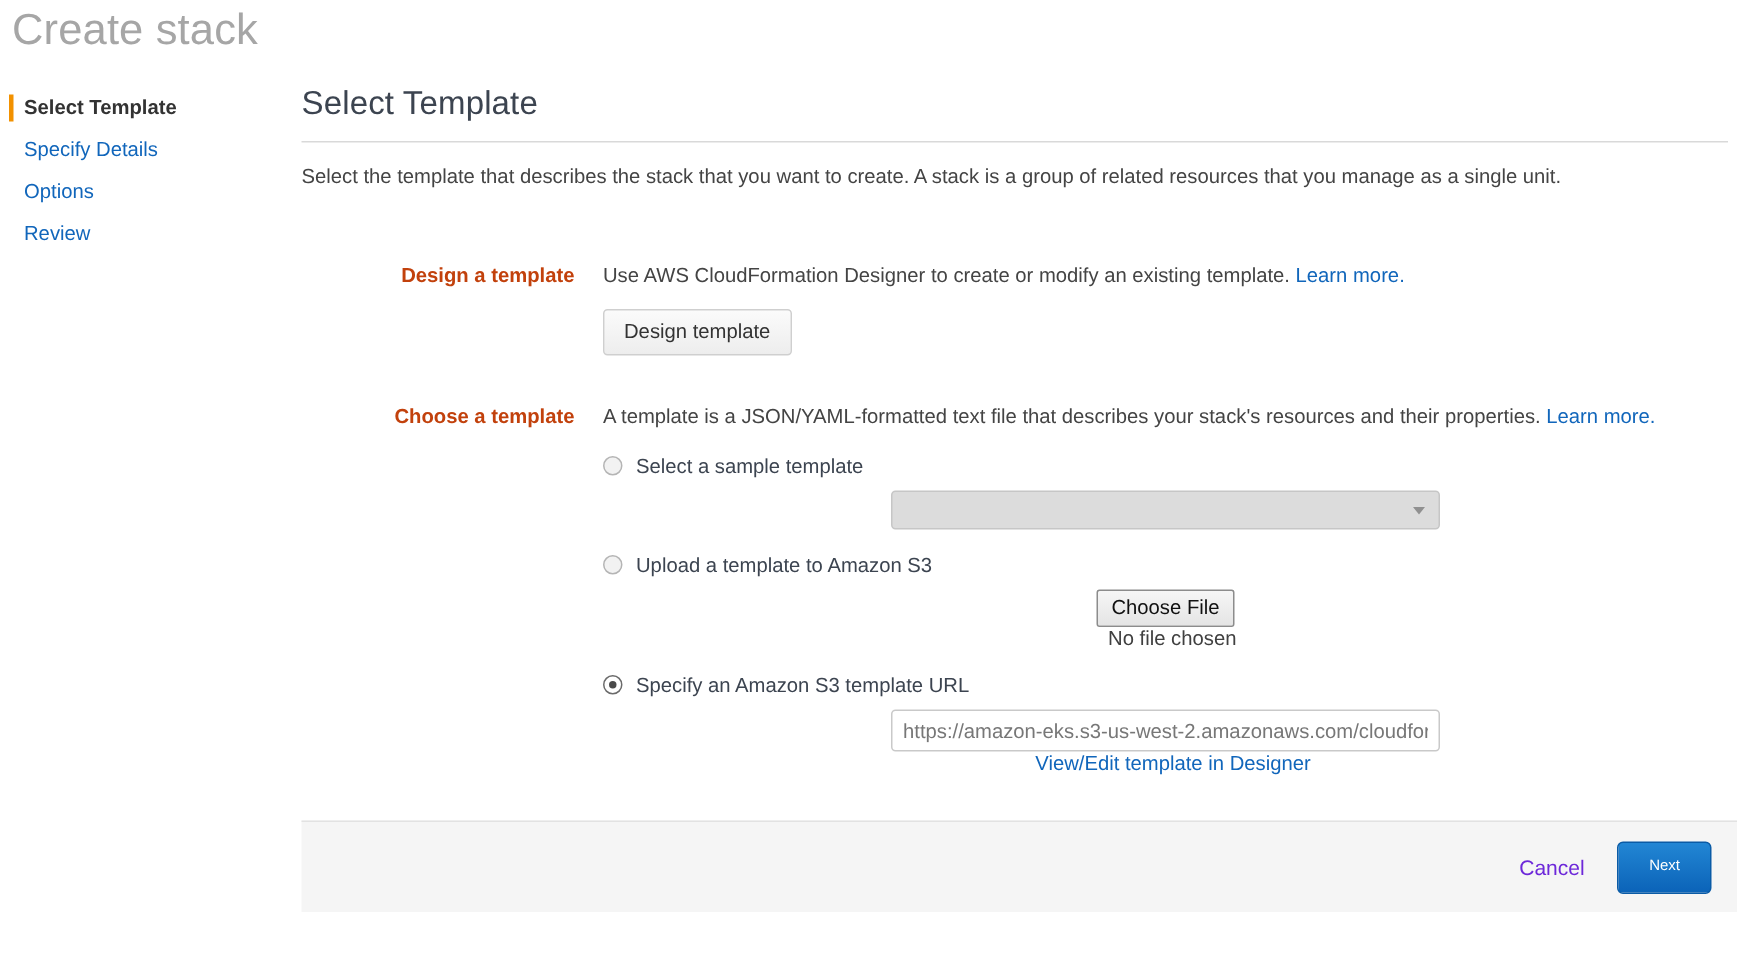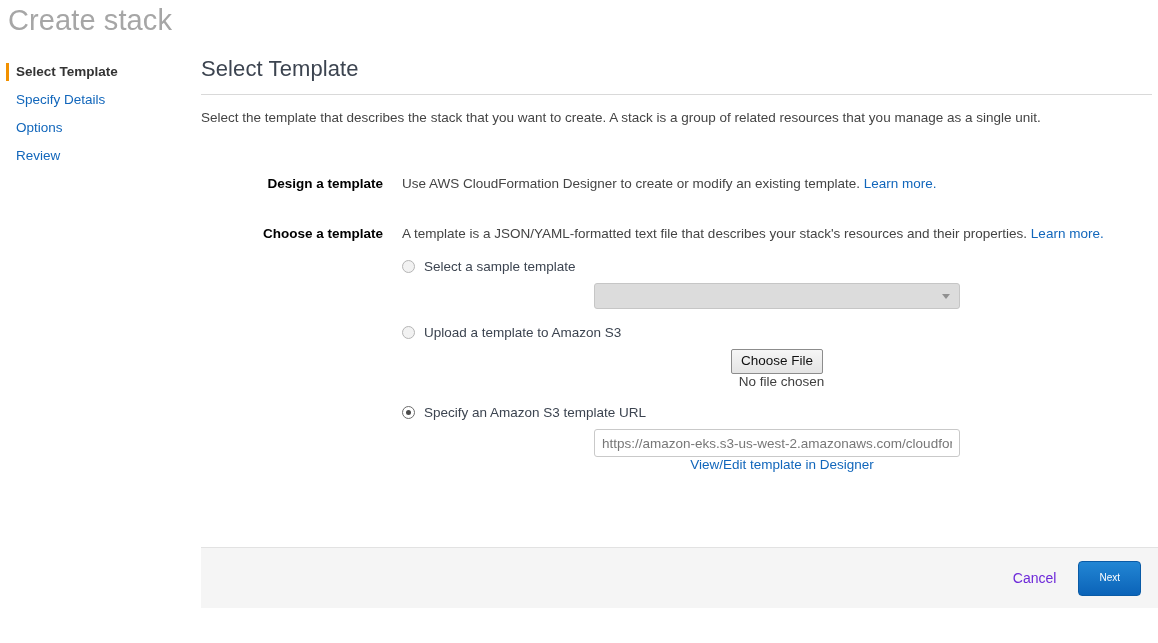--- a/index.html
+++ b/index.html
@@ -102,21 +102,21 @@
   }
   .row + .row {
     margin-top: 32px;
   }
   .row-label {
     width: 182px;
     min-width: 182px;
     text-align: right;
     font-size: 13.5px;
     font-weight: bold;
-    color: #000000;
+    color: #c2410c;
     padding-top: 1px;
     white-space: nowrap;
   }
   .row-body {
     padding-left: 19px;
     flex: 1;
   }
   .row-desc {
     font-size: 13.5px;
     color: #444444;
@@ -317,20 +317,21 @@
 
     <div class="form">
 
       <div class="row">
         <div class="row-label">Design a template</div>
         <div class="row-body">
           <div class="row-desc">
             <span>Use AWS CloudFormation Designer to create or modify an existing template.</span>
             <a class="link">Learn more.</a>
           </div>
+          <button class="btn-secondary">Design template</button>
         </div>
       </div>
 
       <div class="row">
         <div class="row-label">Choose a template</div>
         <div class="row-body">
           <div class="row-desc">
             <span>A template is a JSON/YAML-formatted text file that describes your stack's resources and their properties.</span>
             <a class="link">Learn more.</a>
           </div>

